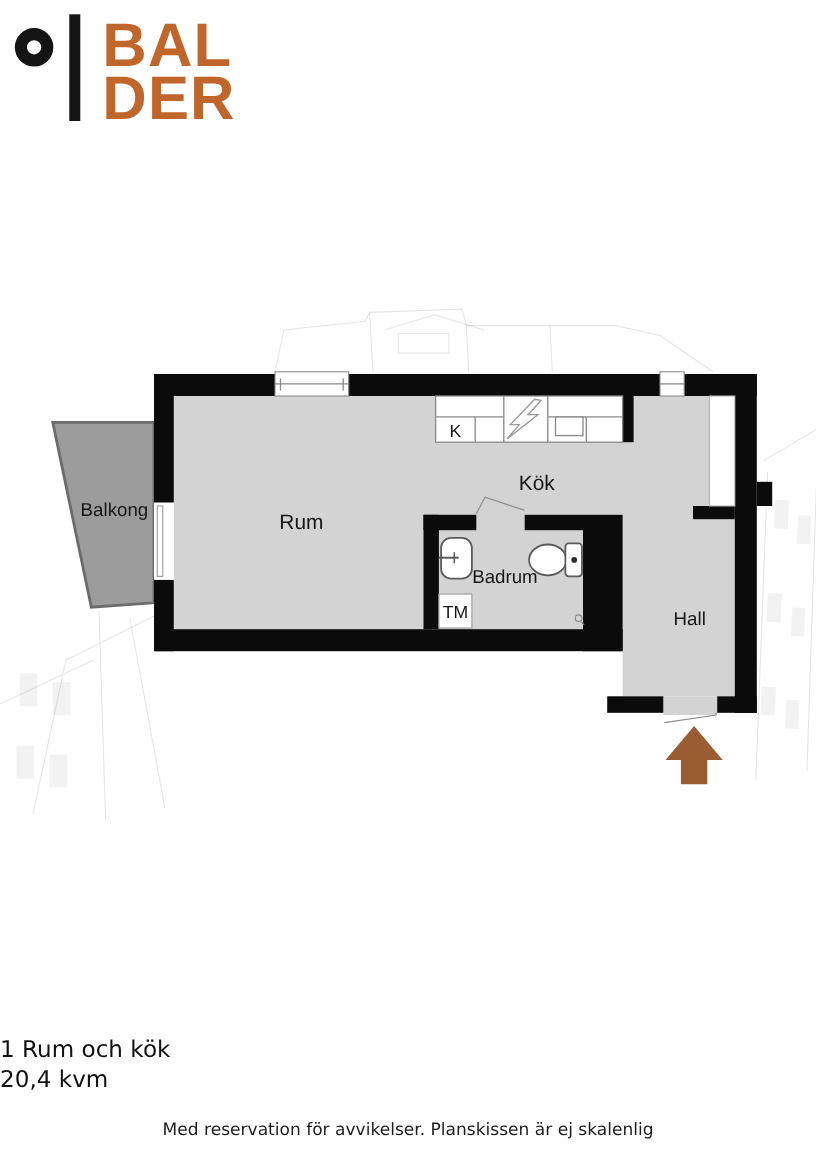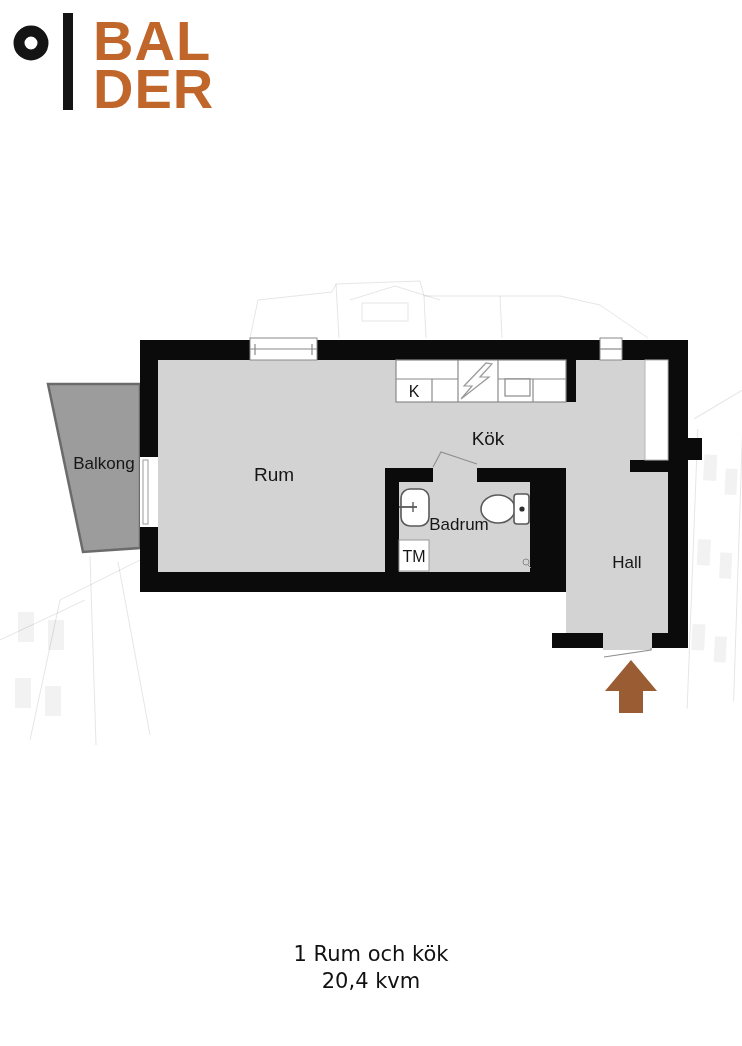--- a/index.html
+++ b/index.html
@@ -1,19 +1,19 @@
 <!DOCTYPE html>
 <html><head>
 <meta charset="utf-8">
 <style>
   html,body{margin:0;padding:0;background:#fff;}
   .page{position:relative;width:742px;height:1046px;background:#ffffff;overflow:hidden;
         font-family:"Liberation Sans",sans-serif;}
   .page svg{position:absolute;left:0;top:0;}
-  .summary{position:absolute;top:941px;left:0;width:742px;text-align:center;
+  .summary{position:absolute;top:941px;left:0;width:742px;
            font-family:"DejaVu Sans",sans-serif;font-size:21px;line-height:27px;color:#111;}
   .footer{position:absolute;top:1018px;left:0;width:742px;text-align:center;
           font-family:"DejaVu Sans",sans-serif;font-size:15.5px;color:#1c1c1c;}
   text.roomlabel{fill:#161616;font-family:"Liberation Sans",sans-serif;}
   .thin{stroke:#8a8a8a;stroke-width:1.2;fill:none;}
   .fixture{fill:#ffffff;stroke:#5a5a5a;stroke-width:1.6;}
   .sketch{stroke:rgba(0,0,0,0.10);stroke-width:1;fill:none;}
   .sketchwin{fill:rgba(0,0,0,0.05);stroke:none;}
 </style>
 </head>
@@ -126,13 +126,14 @@
 
     <polygon points="631,660 657,691 643,691 643,713 619,713 619,691 605,691" fill="#9A5C33"></polygon>
   </g>
 </svg>
 
   <div class="summary">
     <div>1 Rum och kök</div>
     <div>20,4 kvm</div>
   </div>
 
+  <div class="footer">Med reservation för avvikelser. Planskissen är ej skalenlig</div>
 </div>
 
 </body></html>

